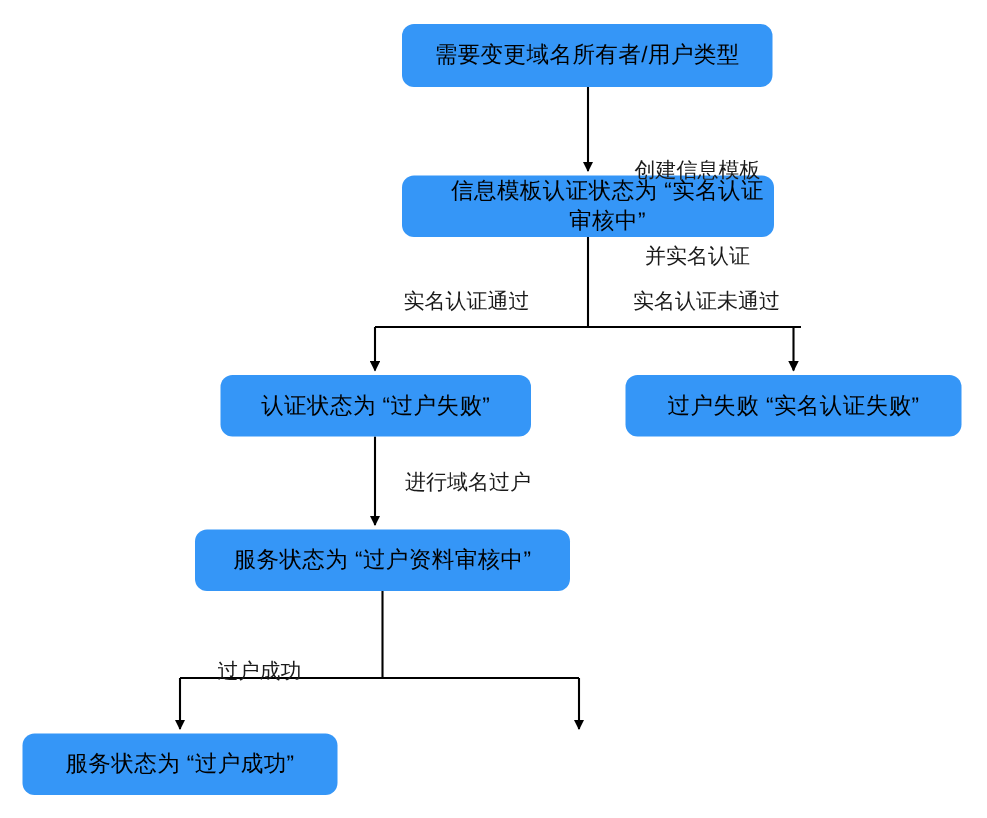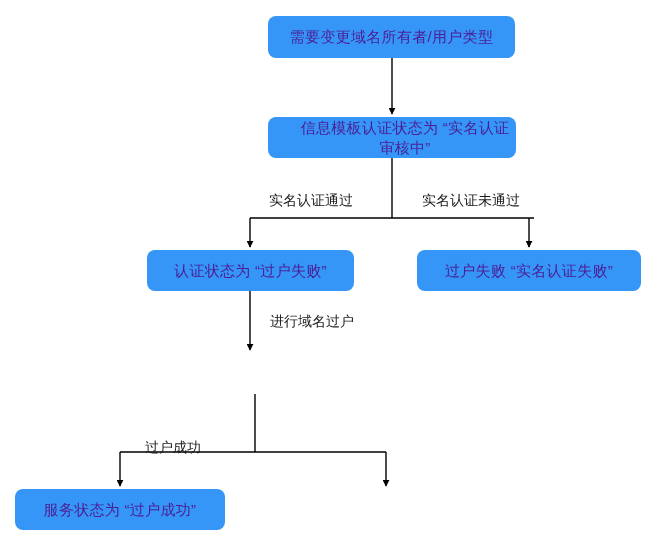--- a/index.html
+++ b/index.html
@@ -20,21 +20,21 @@
   #edges {
     position: absolute;
     left: 0;
     top: 0;
     width: 658px;
     height: 545px;
   }
   .node {
     position: absolute;
     background: #3596f7;
-    color: #4c1d95;
+    color: #000000;
     border-radius: 8px;
     display: flex;
     align-items: center;
     justify-content: center;
     text-align: center;
     font-size: 15px;
     line-height: 20px;
     letter-spacing: 0.3px;
     box-sizing: border-box;
     padding: 2px 6px;
@@ -80,25 +80,28 @@
   </svg>
 
   <div class="node" style="left:268px;top:16px;width:247px;height:42px;">需要变更域名所有者/用户类型</div>
 
   <div class="node" style="left:268px;top:117px;width:248px;height:41px;padding-left:32px;">信息模板认证状态为 “实名认证审核中”</div>
 
   <div class="node" style="left:147px;top:250px;width:207px;height:41px;">认证状态为 “过户失败”</div>
 
   <div class="node" style="left:417px;top:250px;width:224px;height:41px;">过户失败 “实名认证失败”</div>
 
+  <div class="node" style="left:130px;top:353px;width:250px;height:41px;">服务状态为 “过户资料审核中”</div>
 
   <div class="node" style="left:15px;top:489px;width:210px;height:41px;">服务状态为 “过户成功”</div>
 
 
   <div class="edge-label" style="left:400px;top:66px;width:130px;">
+    <div>创建信息模板</div>
+    <div>并实名认证</div>
   </div>
 
   <div class="edge-label" style="left:404px;top:191px;width:134px;">实名认证未通过</div>
 
   <div class="edge-label" style="left:252px;top:191px;width:118px;">实名认证通过</div>
 
   <div class="edge-label" style="left:252px;top:312px;width:120px;">进行域名过户</div>
 
   <div class="edge-label" style="left:130px;top:425px;width:86px;margin-top:13px;">过户成功</div>
 

